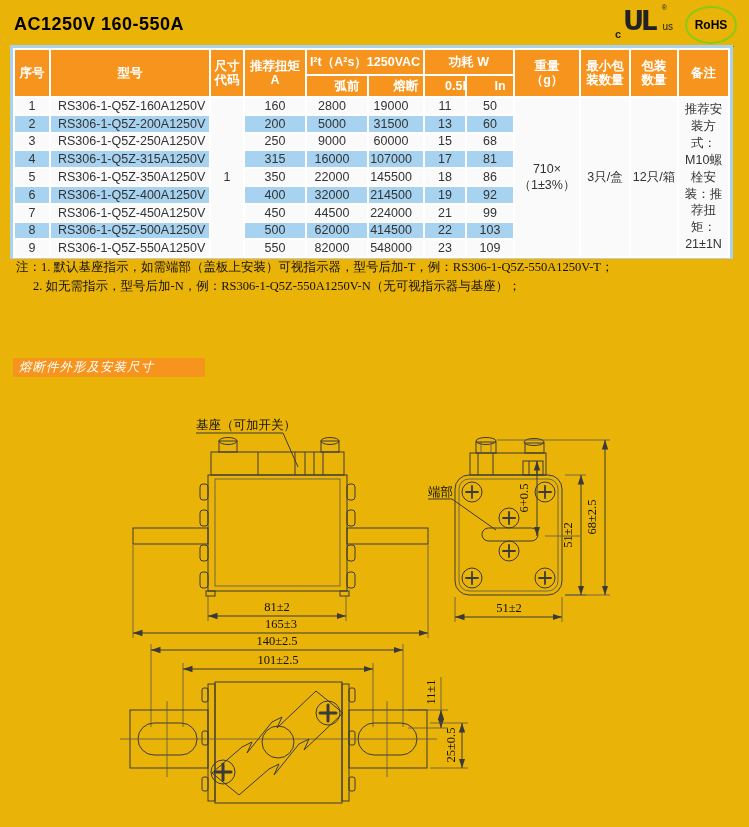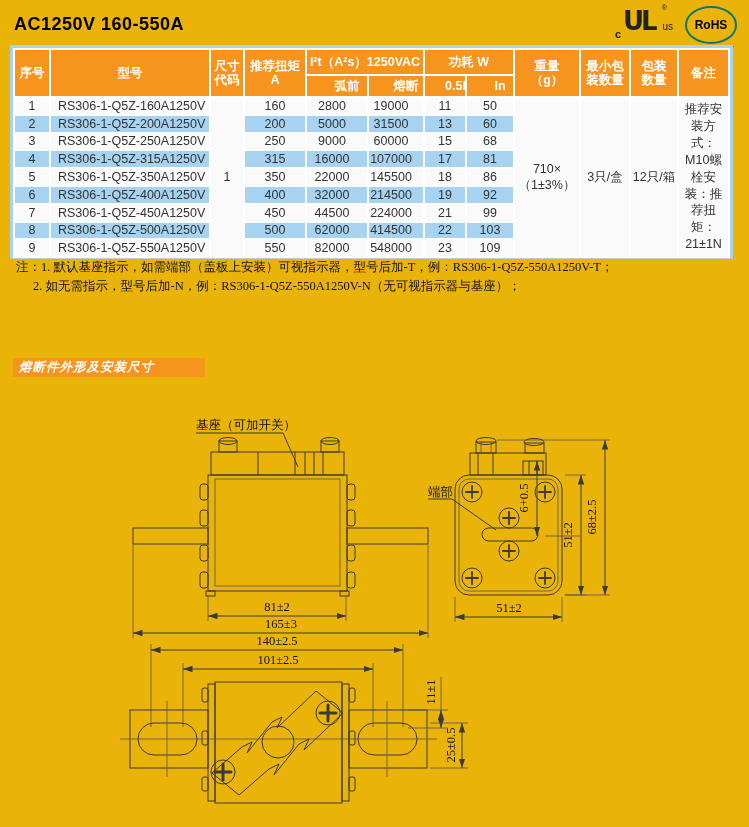--- a/index.html
+++ b/index.html
@@ -9,21 +9,21 @@
          font-family:"Liberation Sans","DejaVu Sans",sans-serif;letter-spacing:.5px;}
   
   .logos{position:absolute;right:10px;top:6px;display:flex;align-items:flex-start;gap:10px;}
   .ul{position:relative;width:58px;height:36px;}
   .ul-c{position:absolute;left:0;bottom:2px;font-size:11px;font-weight:bold;}
   .ul-main{position:absolute;left:8px;top:0;font-size:26px;font-weight:900;letter-spacing:-3px;
            font-family:"DejaVu Sans","Liberation Sans",sans-serif;}
   .ul-reg{position:absolute;right:6px;top:-2px;font-size:7px;}
   .ul-us{position:absolute;right:0;bottom:10px;font-size:10px;font-weight:normal;}
   .rohs{width:56px;text-align:center;}
-  .rohs-oval{display:inline-block;border:2px solid #0f766e;border-radius:50%;
+  .rohs-oval{display:inline-block;border:2px solid #84cc16;border-radius:50%;
              padding:10px 8px;font-size:12px;font-weight:bold;color:#000;}
   .rohs-sub{font-size:6px;letter-spacing:1.6px;color:#333;margin-top:1px;}
   
   .table-wrap{position:absolute;left:10px;top:45px;border:3px solid #A9D2EE;border-bottom:1px solid #c9c9c9;background:#fff;}
   table{border-collapse:collapse;table-layout:fixed;width:715px;}
   th,td{border:2px solid #fff;overflow:hidden;}
   thead th{background:#F7941D;color:#fff;font-weight:bold;font-size:12.5px;line-height:1.15;padding:2px 0;}
   thead tr:first-child th{height:20px;}
   thead tr:last-child th{height:16px;padding-left:20px;}
   .pre{white-space:pre-line;margin-top:35px;}
@@ -34,21 +34,21 @@
   td.num-r{text-align:center;padding-right:10px;}
   td.merged{background:#F2F2F2;text-align:center;vertical-align:middle;line-height:1.3;}
   td.remark{padding:0 4px;line-height:1.35;}
   
   .notes{position:absolute;left:16px;top:258px;font-family:"Liberation Serif","DejaVu Serif",serif;
          font-size:12.5px;color:#111;line-height:19px;}
   .note2{margin-left:17px;}
   
   .sec-title{position:absolute;left:16px;top:337px;font-size:14.5px;font-weight:bold;color:#000;}
   .sec-bar{position:absolute;left:13px;top:358px;width:192px;height:19px;background:#F7941D;
-           color:#fff;font-size:12.5px;font-weight:bold;font-style:italic;line-height:19px;
+           color:#fff;font-size:12.5px;font-weight:normal;font-style:italic;line-height:19px;
            padding-left:6px;letter-spacing:1px;box-sizing:border-box;}
   
   .drawing{position:absolute;left:0;top:395px;}
   .ln{stroke:#3a3a3a;stroke-width:1;fill:none;}
   .thin{stroke:#555;stroke-width:0.8;fill:none;}
   .dim{stroke:#3a3a3a;stroke-width:1;fill:none;marker-start:url(#arr);marker-end:url(#arr);}
   .dtxt{font-size:12.5px;fill:#111;font-family:"Liberation Serif","DejaVu Serif",serif;}
   .ctxt{font-size:12.5px;fill:#111;font-family:"Liberation Sans","DejaVu Sans",sans-serif;}
   .cross{stroke:#3a3a3a;stroke-width:3;fill:none;stroke-linecap:round;}
   .crossThin{stroke:#3a3a3a;stroke-width:1.8;fill:none;stroke-linecap:round;}

